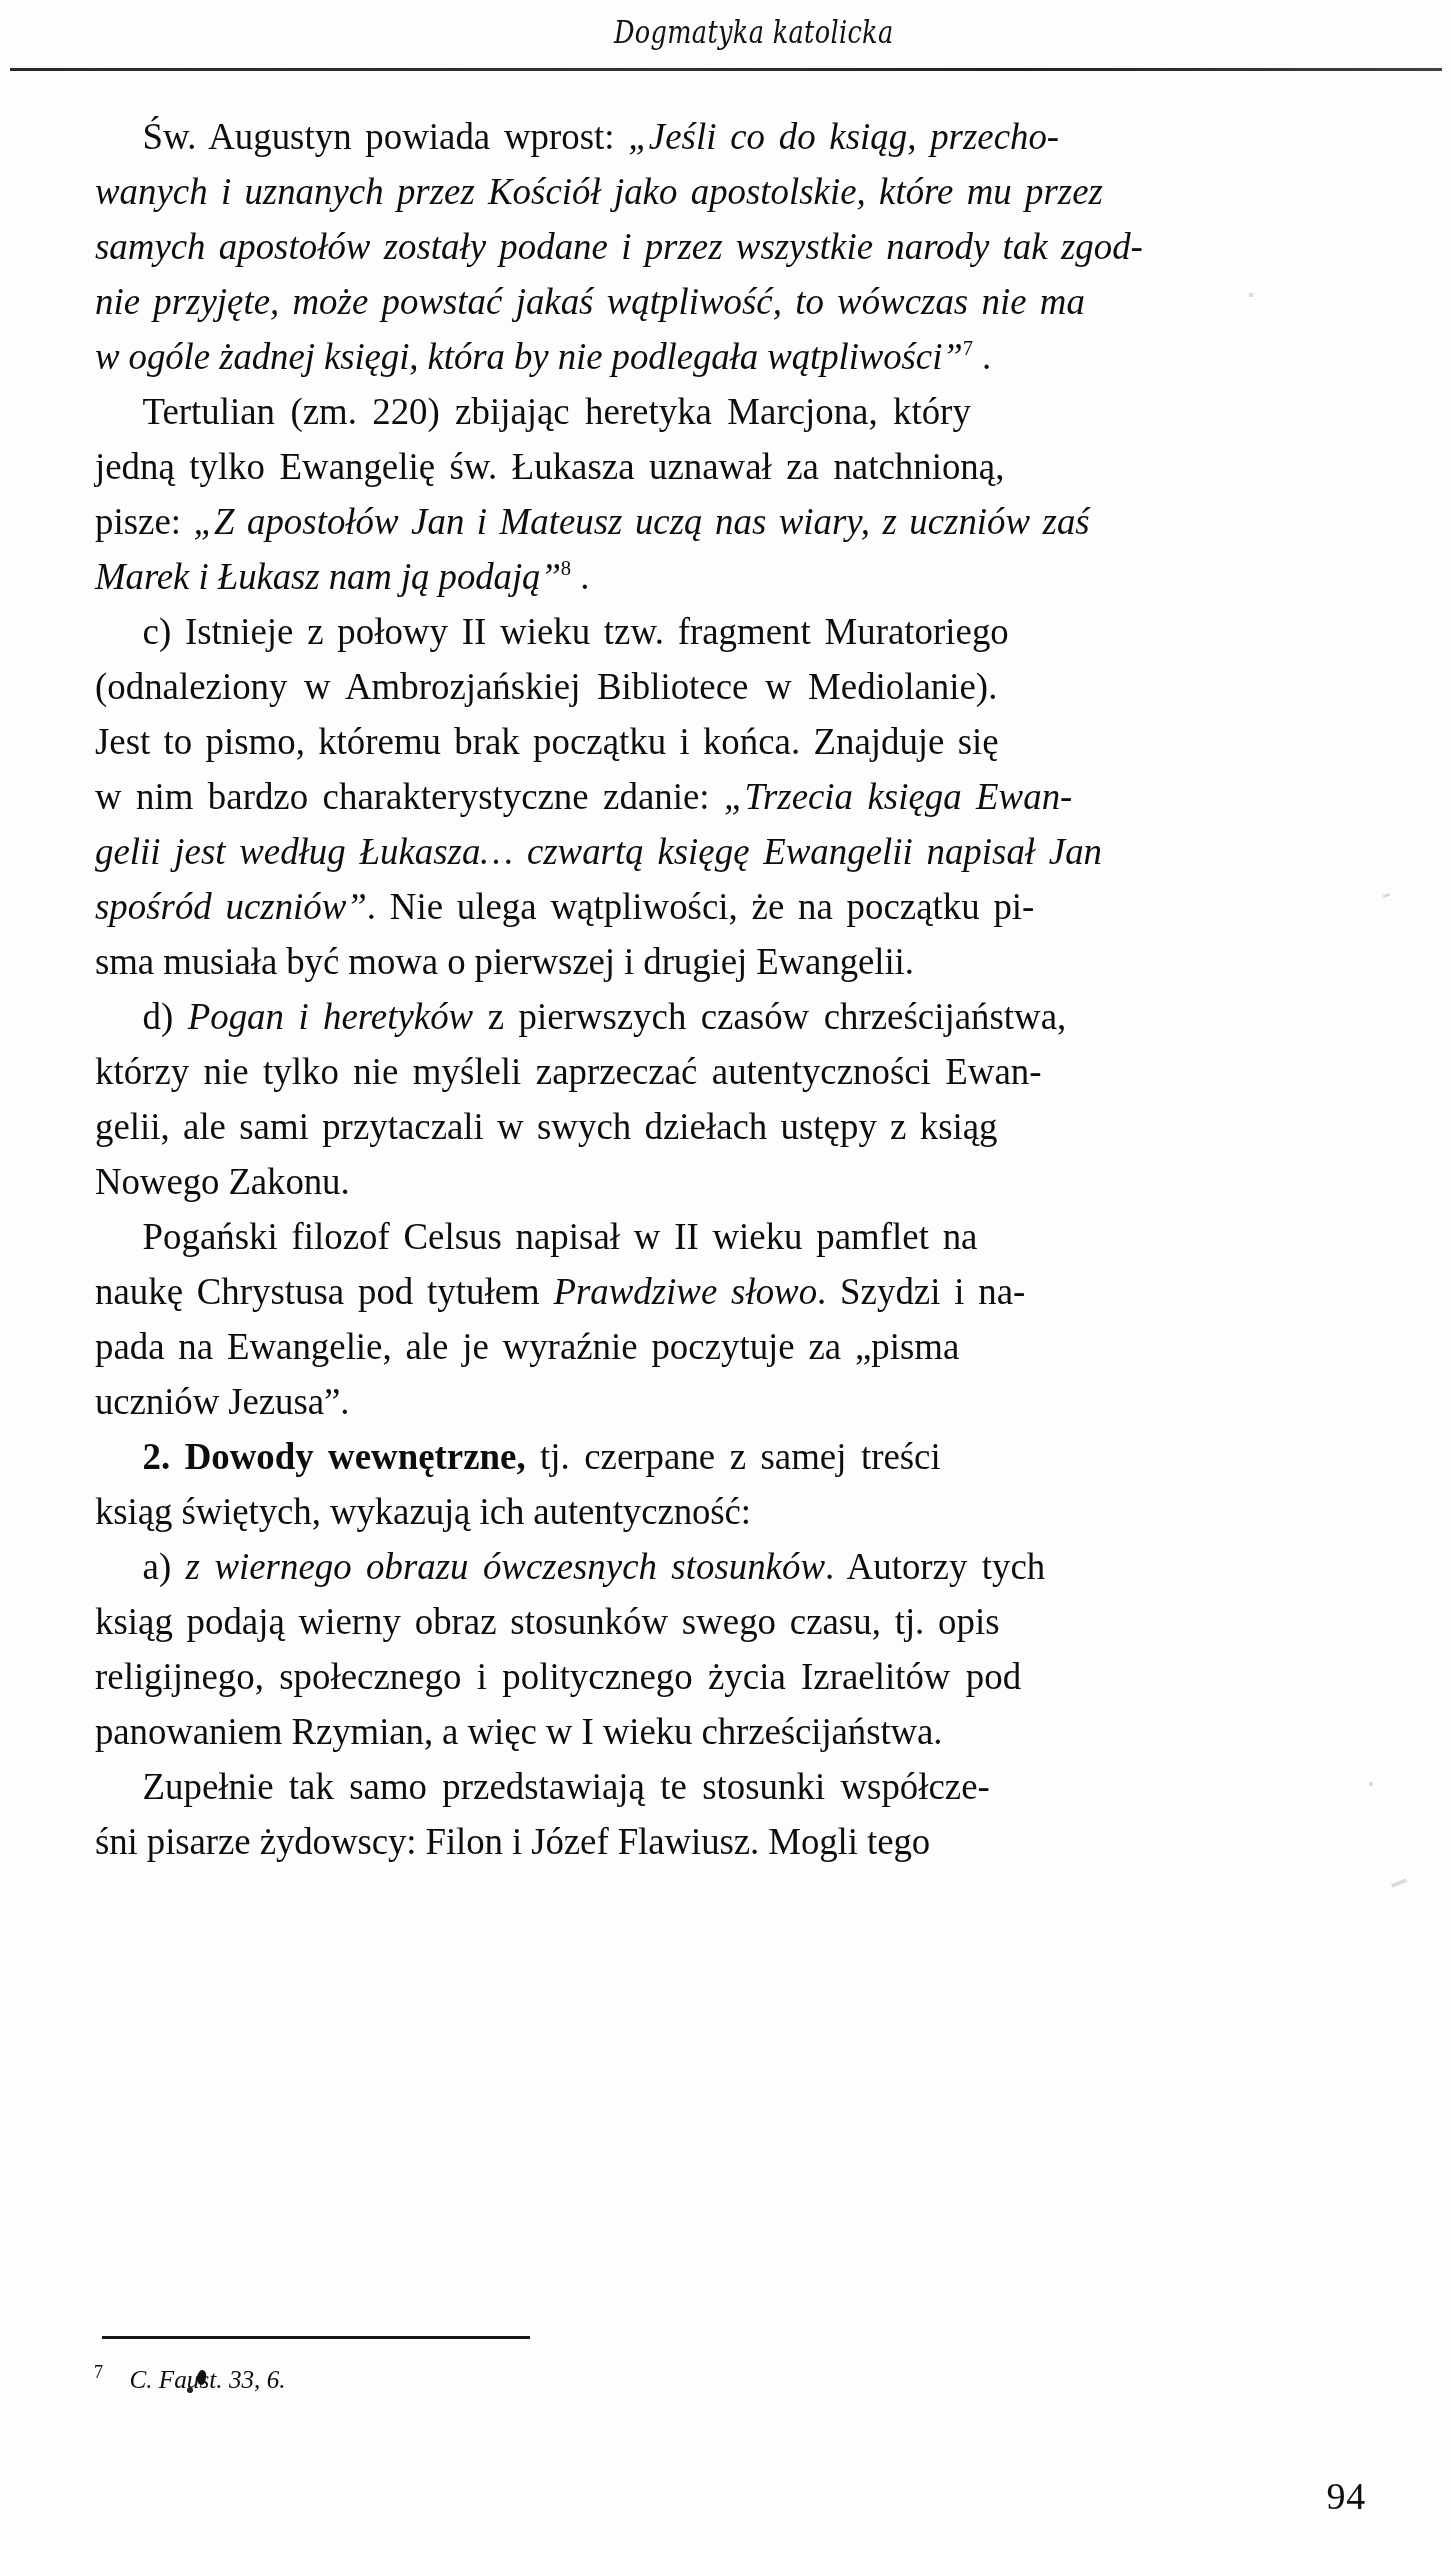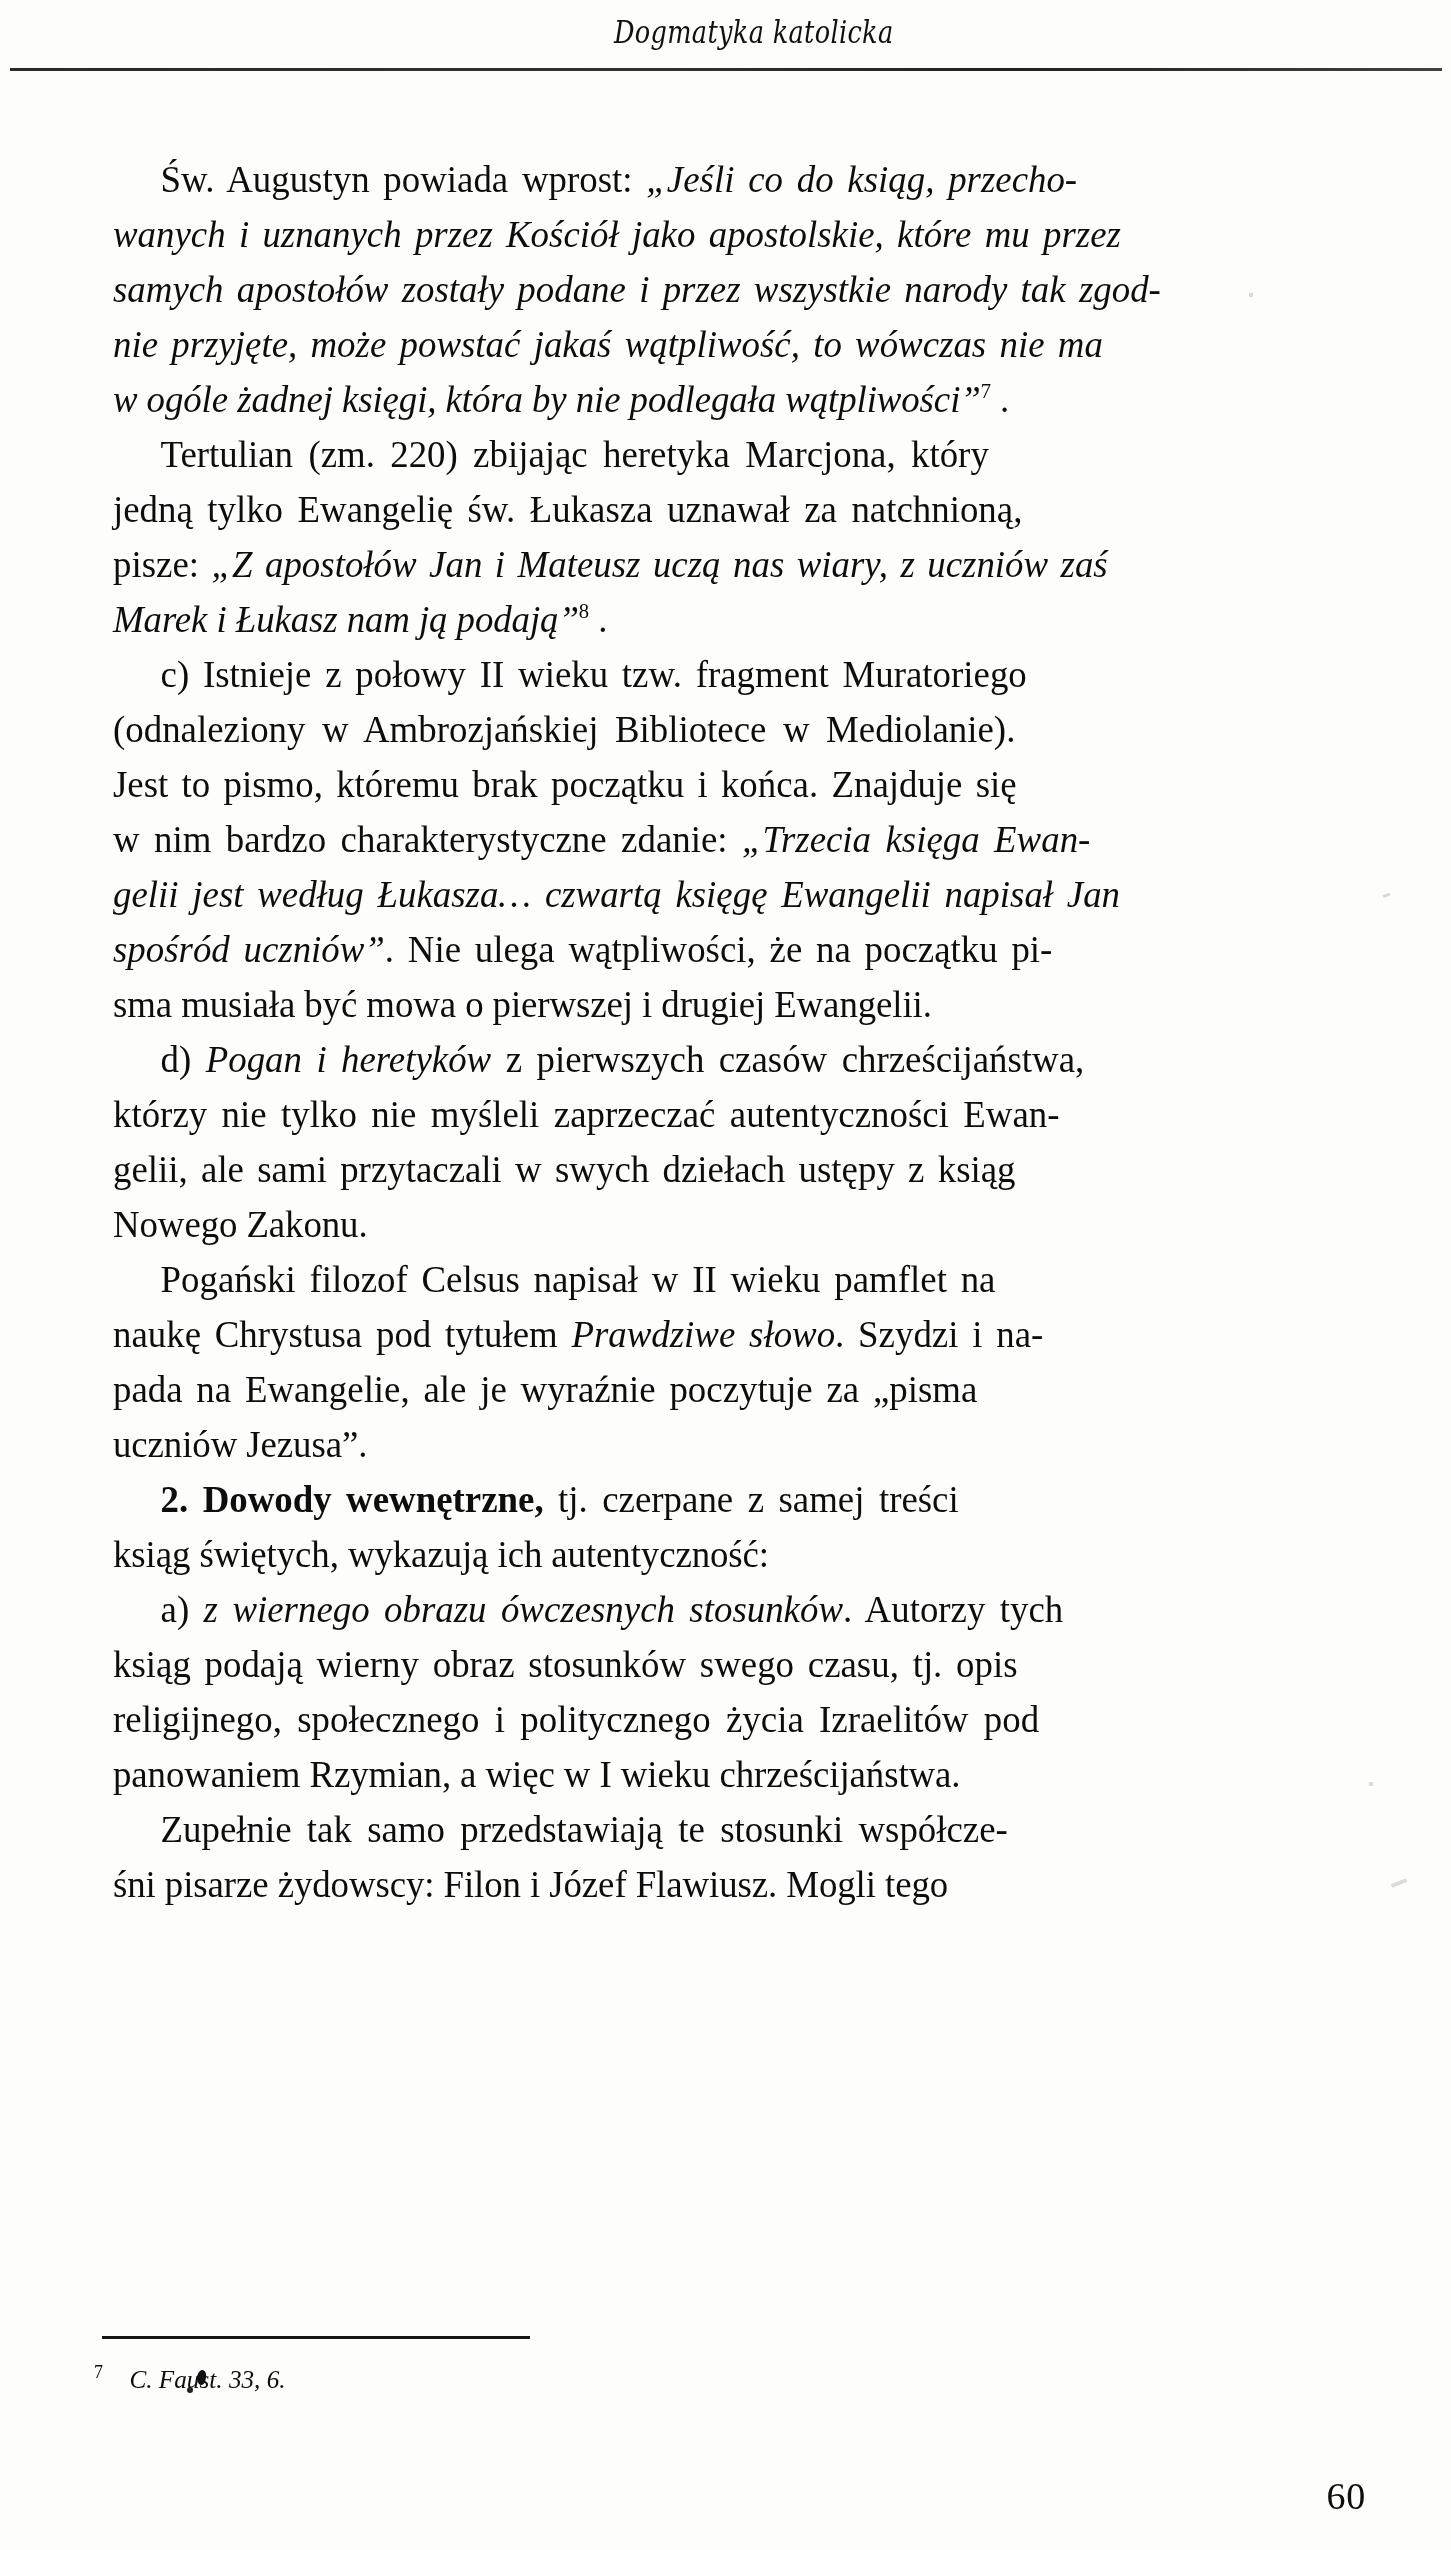--- a/index.html
+++ b/index.html
@@ -44,23 +44,22 @@
     width: 1432px;
     height: 2.9px;
     background: linear-gradient(to right, #1a1a1a 0%, #222 45%, #111 70%, #333 100%);
     opacity: 0.93;
   }
 
   
   #body {
     position: absolute;
     top: 109px;
-    left: 113px;
+    left: 95px;
     width: 1253px;
-    margin-top: 43px;
   }
   .para {
     font-size: 38px;
     line-height: 55px;
     text-align: justify;
     text-justify: inter-word;
     margin: 0;
     transform: scaleX(0.97);
     transform-origin: left top;
     letter-spacing: -0.1px;
@@ -210,16 +209,16 @@
       <div class="fnline"><span class="marker">7</span><span class="fntext">C. Faust. 33, 6.</span></div>
     </div>
   <div class="inkblot"></div>
   <div class="inkblot2"></div>
 
   <div class="speck" style="left:1383px;top:894px;width:6.5px;height:2.9px;transform:rotate(-20deg);"></div>
   <div class="speck" style="left:1391px;top:1881px;width:16px;height:3.6px;transform:rotate(-22deg);"></div>
   <div class="speck" style="left:1369px;top:1782px;width:3.6px;height:3.6px;"></div>
   <div class="speck" style="left:1249px;top:293px;width:3.6px;height:4.4px;"></div>
 
-  <div id="folio">60</div>
+  <div id="folio">94</div>
 
 </div>
 
 
 </body></html>

